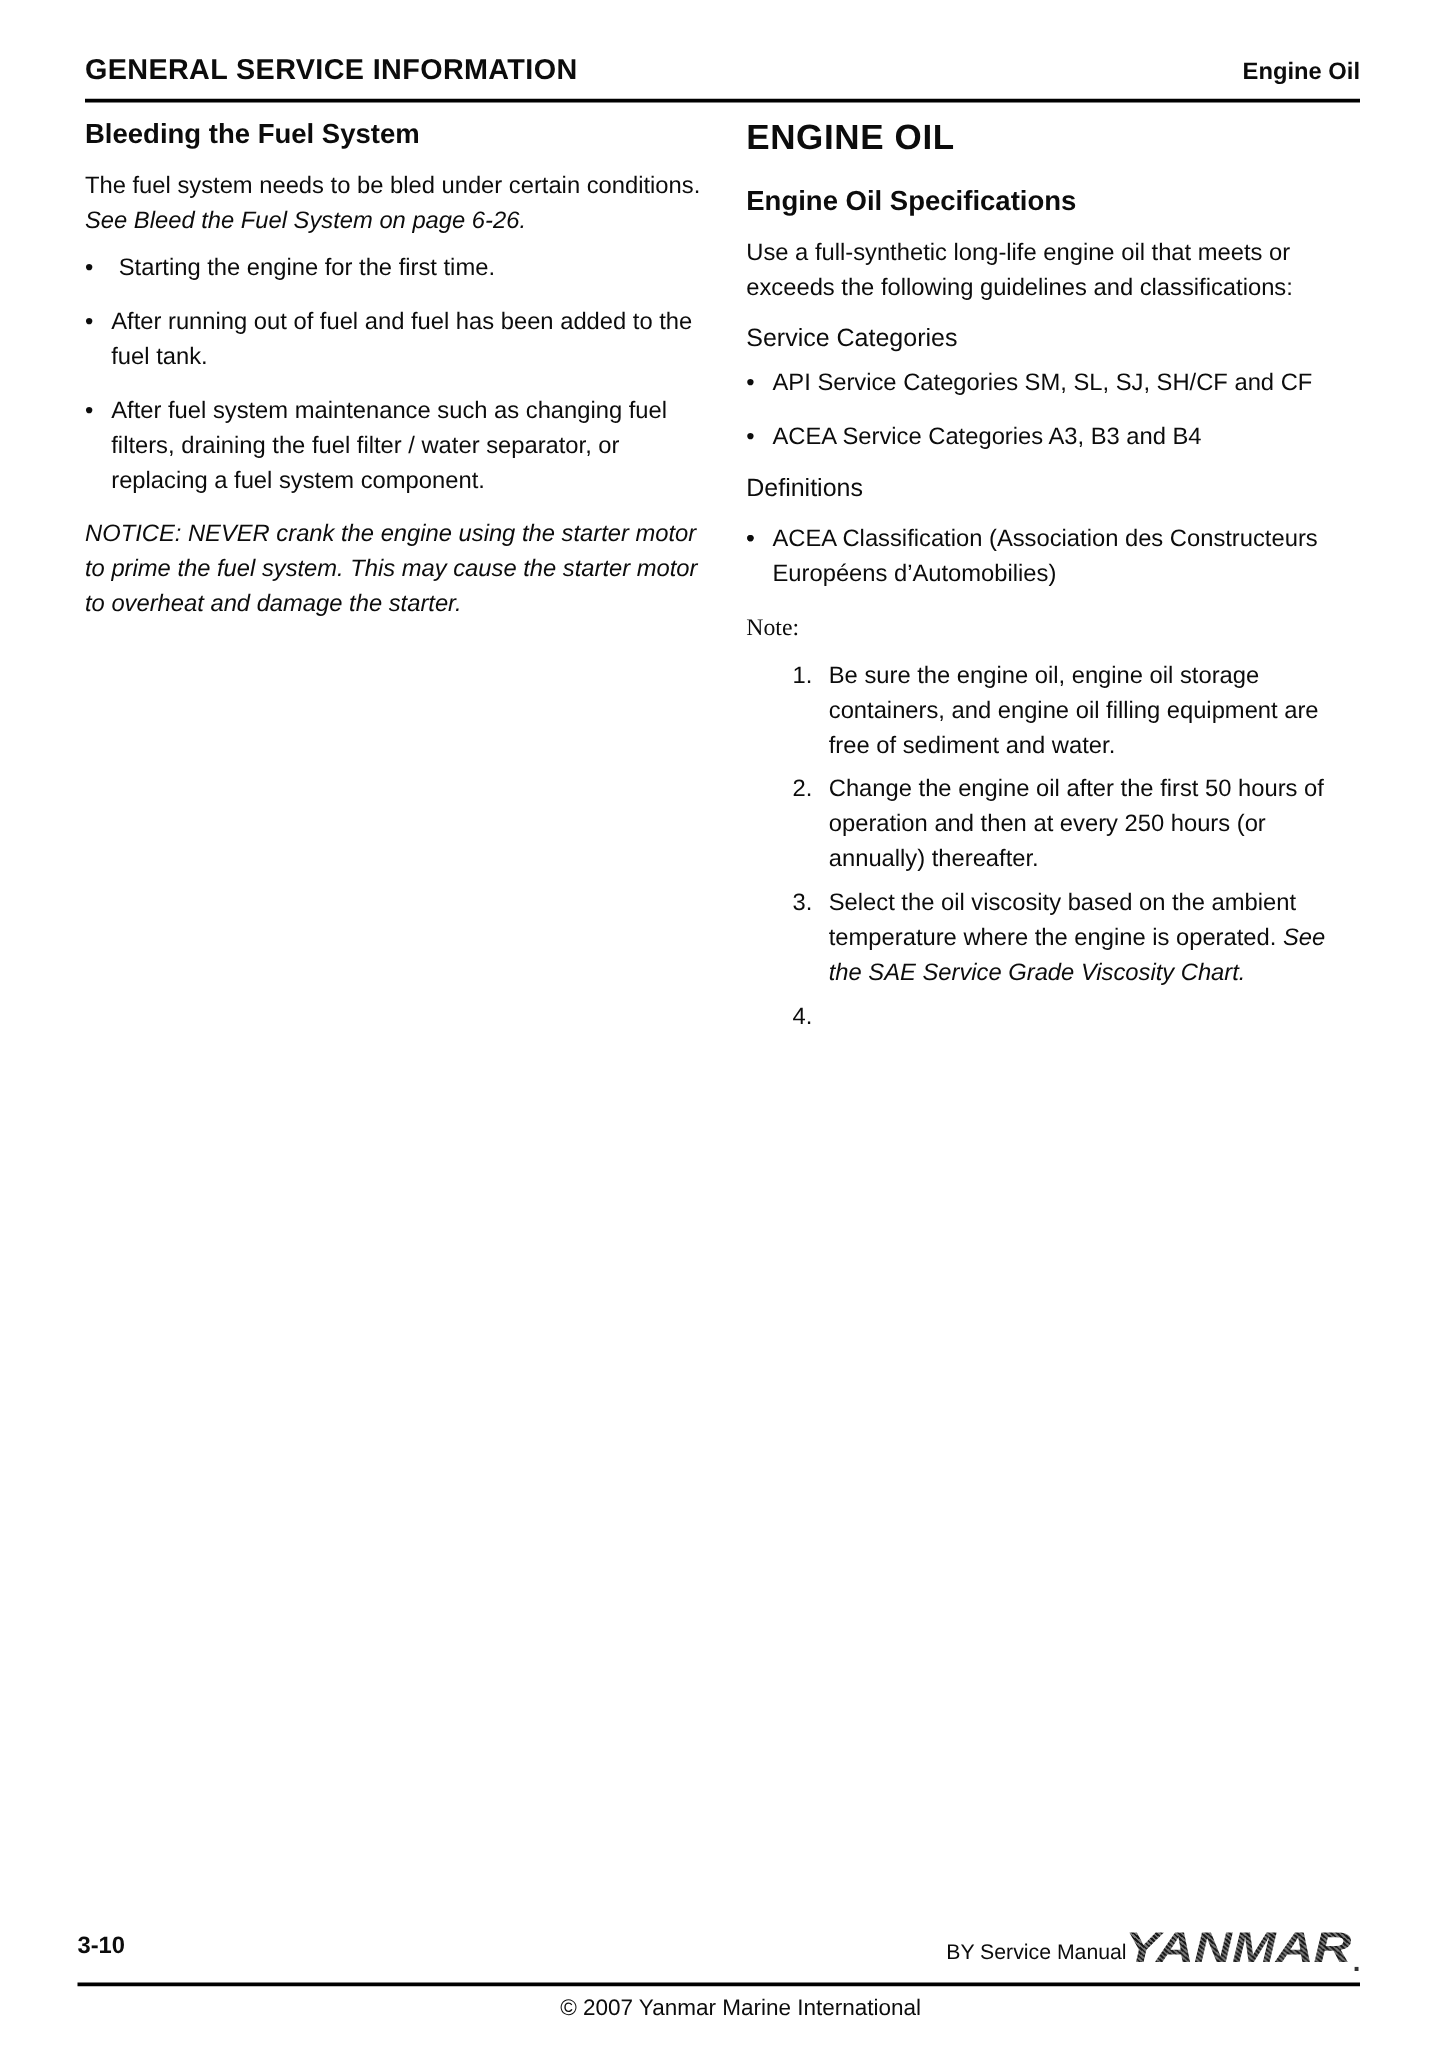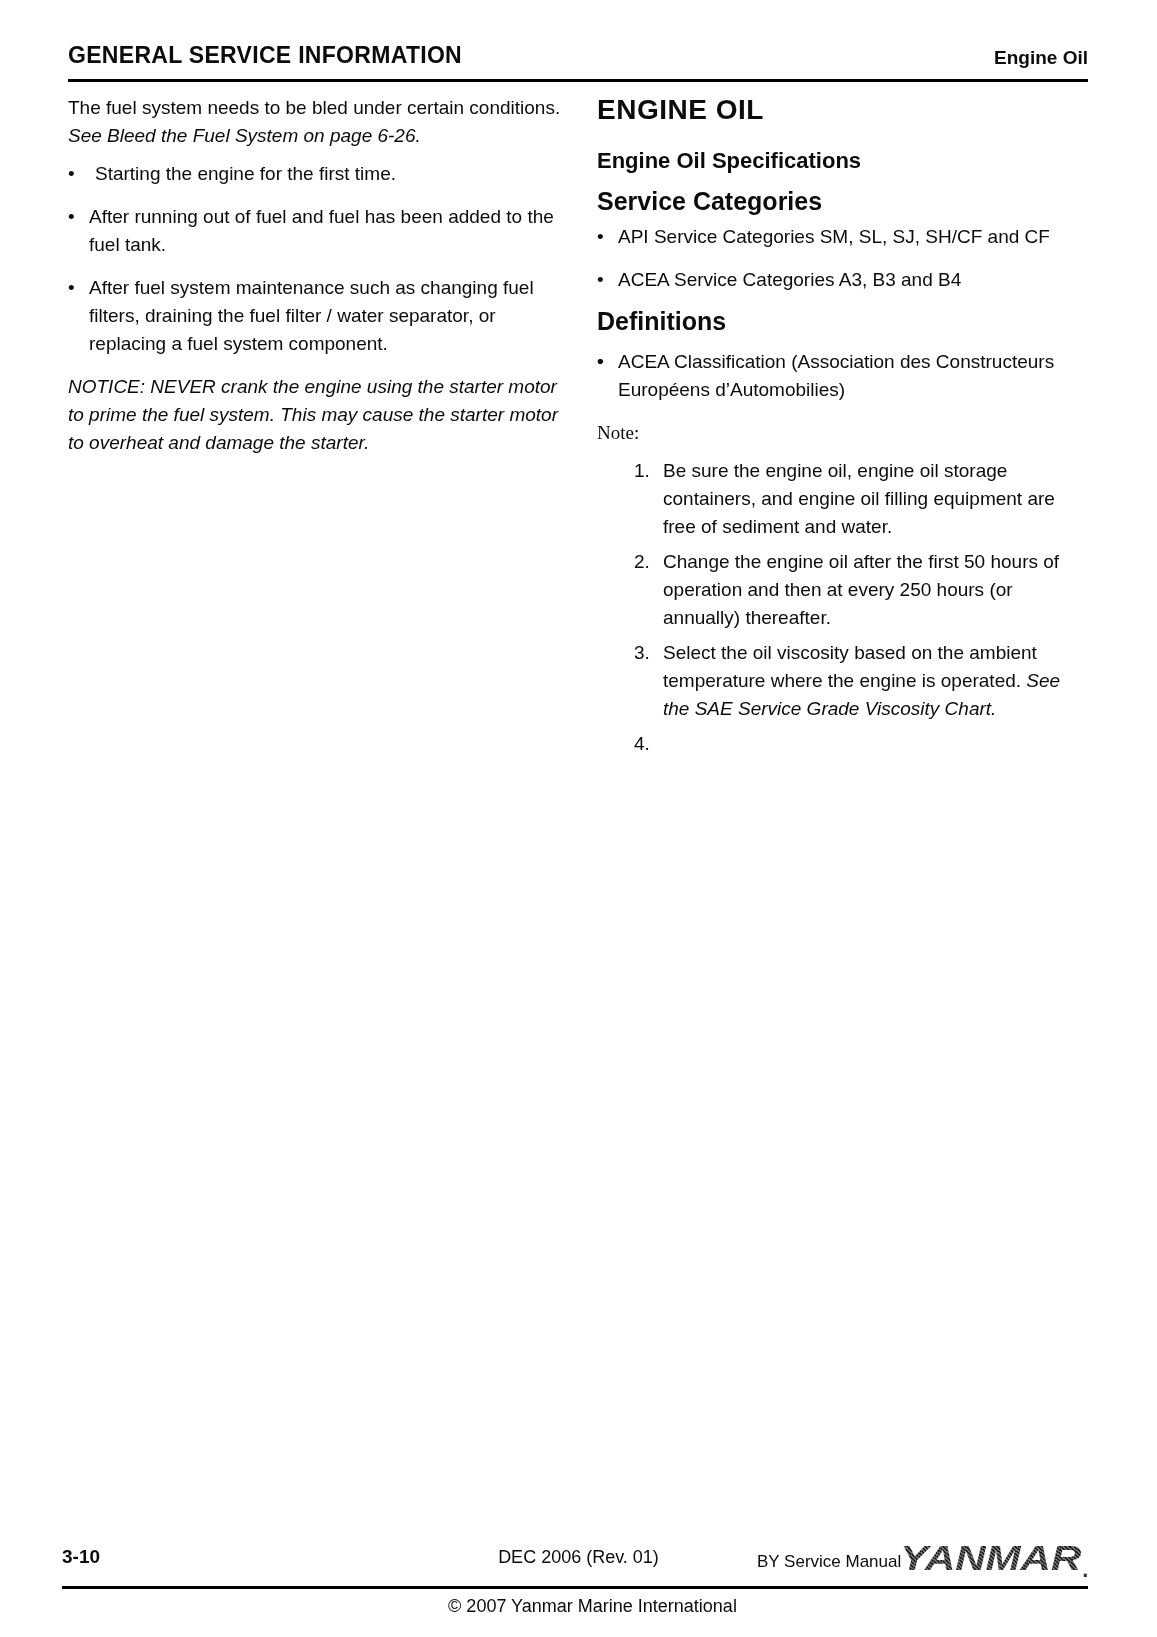--- a/index.html
+++ b/index.html
@@ -12,21 +12,21 @@
   .header-right { font-size:19px; font-weight:bold; }
   .header-rule { position:absolute; left:68px; top:79px; width:1020px; height:3px; background:#000; }
 
   
   .col { position:absolute; top:94px; }
   .col-left  { left:68px;  width:500px; }
   .col-right { left:597px; width:487px; }
 
   h1.doc { font-size:28px; font-weight:bold; margin:0 0 22px 0; line-height:32px; letter-spacing:0.5px; }
   h2.doc { font-size:22px; font-weight:bold; margin:0 0 15px 0; line-height:26px; }
-  h3.doc { font-size:25px; font-weight:bold; margin:14px 0 10px 0; line-height:24px; }
+  h3.doc { font-size:20px; font-weight:normal; margin:14px 0 10px 0; line-height:24px; }
 
   p.body, .li-text, .note-label { font-size:19px; line-height:28px; }
   p.body { margin:0 0 10px 0; }
   .it { font-style:italic; }
 
   ul.blist { margin:6px 0 0 0; padding:0; list-style:none; }
   ul.blist li { position:relative; padding-left:21px; margin-bottom:15px; font-size:19px; line-height:28px; }
   ul.blist li.wide-gap { padding-left:27px; }
   ul.blist .marker { position:absolute; left:0; top:0; }
 
@@ -57,36 +57,38 @@
 
 <div class="page">
 
   <div class="header-row">
     <span class="header-title">GENERAL SERVICE INFORMATION</span>
     <span class="header-right">Engine Oil</span>
   </div>
   <div class="header-rule"></div>
 
   <div class="col col-left">
+    <h2 class="doc">Bleeding the Fuel System</h2>
 
     <p class="body"><span>The fuel system needs to be bled under certain conditions. </span><span class="it">See Bleed the Fuel System on page 6-26.</span></p>
 
     <ul class="blist">
       <li class="wide-gap"><span class="marker">•</span><span class="li-text">Starting the engine for the first time.</span></li>
       <li><span class="marker">•</span><span class="li-text">After running out of fuel and fuel has been added to the fuel tank.</span></li>
       <li><span class="marker">•</span><span class="li-text">After fuel system maintenance such as changing fuel filters, draining the fuel filter / water separator, or replacing a fuel system component.</span></li>
     </ul>
 
     <p class="body it">NOTICE: NEVER crank the engine using the starter motor to prime the fuel system. This may cause the starter motor to overheat and damage the starter.</p>
   </div>
 
   <div class="col col-right">
     <h1 class="doc">ENGINE OIL</h1>
     <h2 class="doc">Engine Oil Specifications</h2>
 
+    <p class="body">Use a full-synthetic long-life engine oil that meets or exceeds the following guidelines and classifications:</p>
 
     <h3 class="doc">Service Categories</h3>
     <ul class="blist">
       <li><span class="marker">•</span><span class="li-text">API Service Categories SM, SL, SJ, SH/CF and CF</span></li>
       <li><span class="marker">•</span><span class="li-text">ACEA Service Categories A3, B3 and B4</span></li>
     </ul>
 
     <h3 class="doc">Definitions</h3>
     <ul class="blist">
       <li><span class="marker">•</span></li>
@@ -97,19 +99,18 @@
 
     <ol class="nlist">
       <li><span class="num">1.</span><span class="li-text">Be sure the engine oil, engine oil storage containers, and engine oil filling equipment are free of sediment and water.</span><span class="li-text it"></span></li>
       <li><span class="num">2.</span><span class="li-text">Change the engine oil after the first 50 hours of operation and then at every 250 hours (or annually) thereafter.</span><span class="li-text it"></span></li>
       <li><span class="num">3.</span><span class="li-text">Select the oil viscosity based on the ambient temperature where the engine is operated. </span><span class="li-text it">See the SAE Service Grade Viscosity Chart.</span></li>
       <li><span class="num">4.</span><span class="li-text it"></span></li>
     </ol>
   </div>
 
   <span class="footer-pageno">3-10</span>
-  <span class="footer-rev">DEC 2006 (Rev. 01)</span>
   <span class="footer-manual">BY Service Manual</span>
   <span class="footer-logo"><span class="yanmar-word">YANMAR</span><span class="logo-mark">.</span></span>
   <div class="footer-rule"></div>
   <span class="footer-copy">© 2007 Yanmar Marine International</span>
 
 </div>
 
 </body></html>

